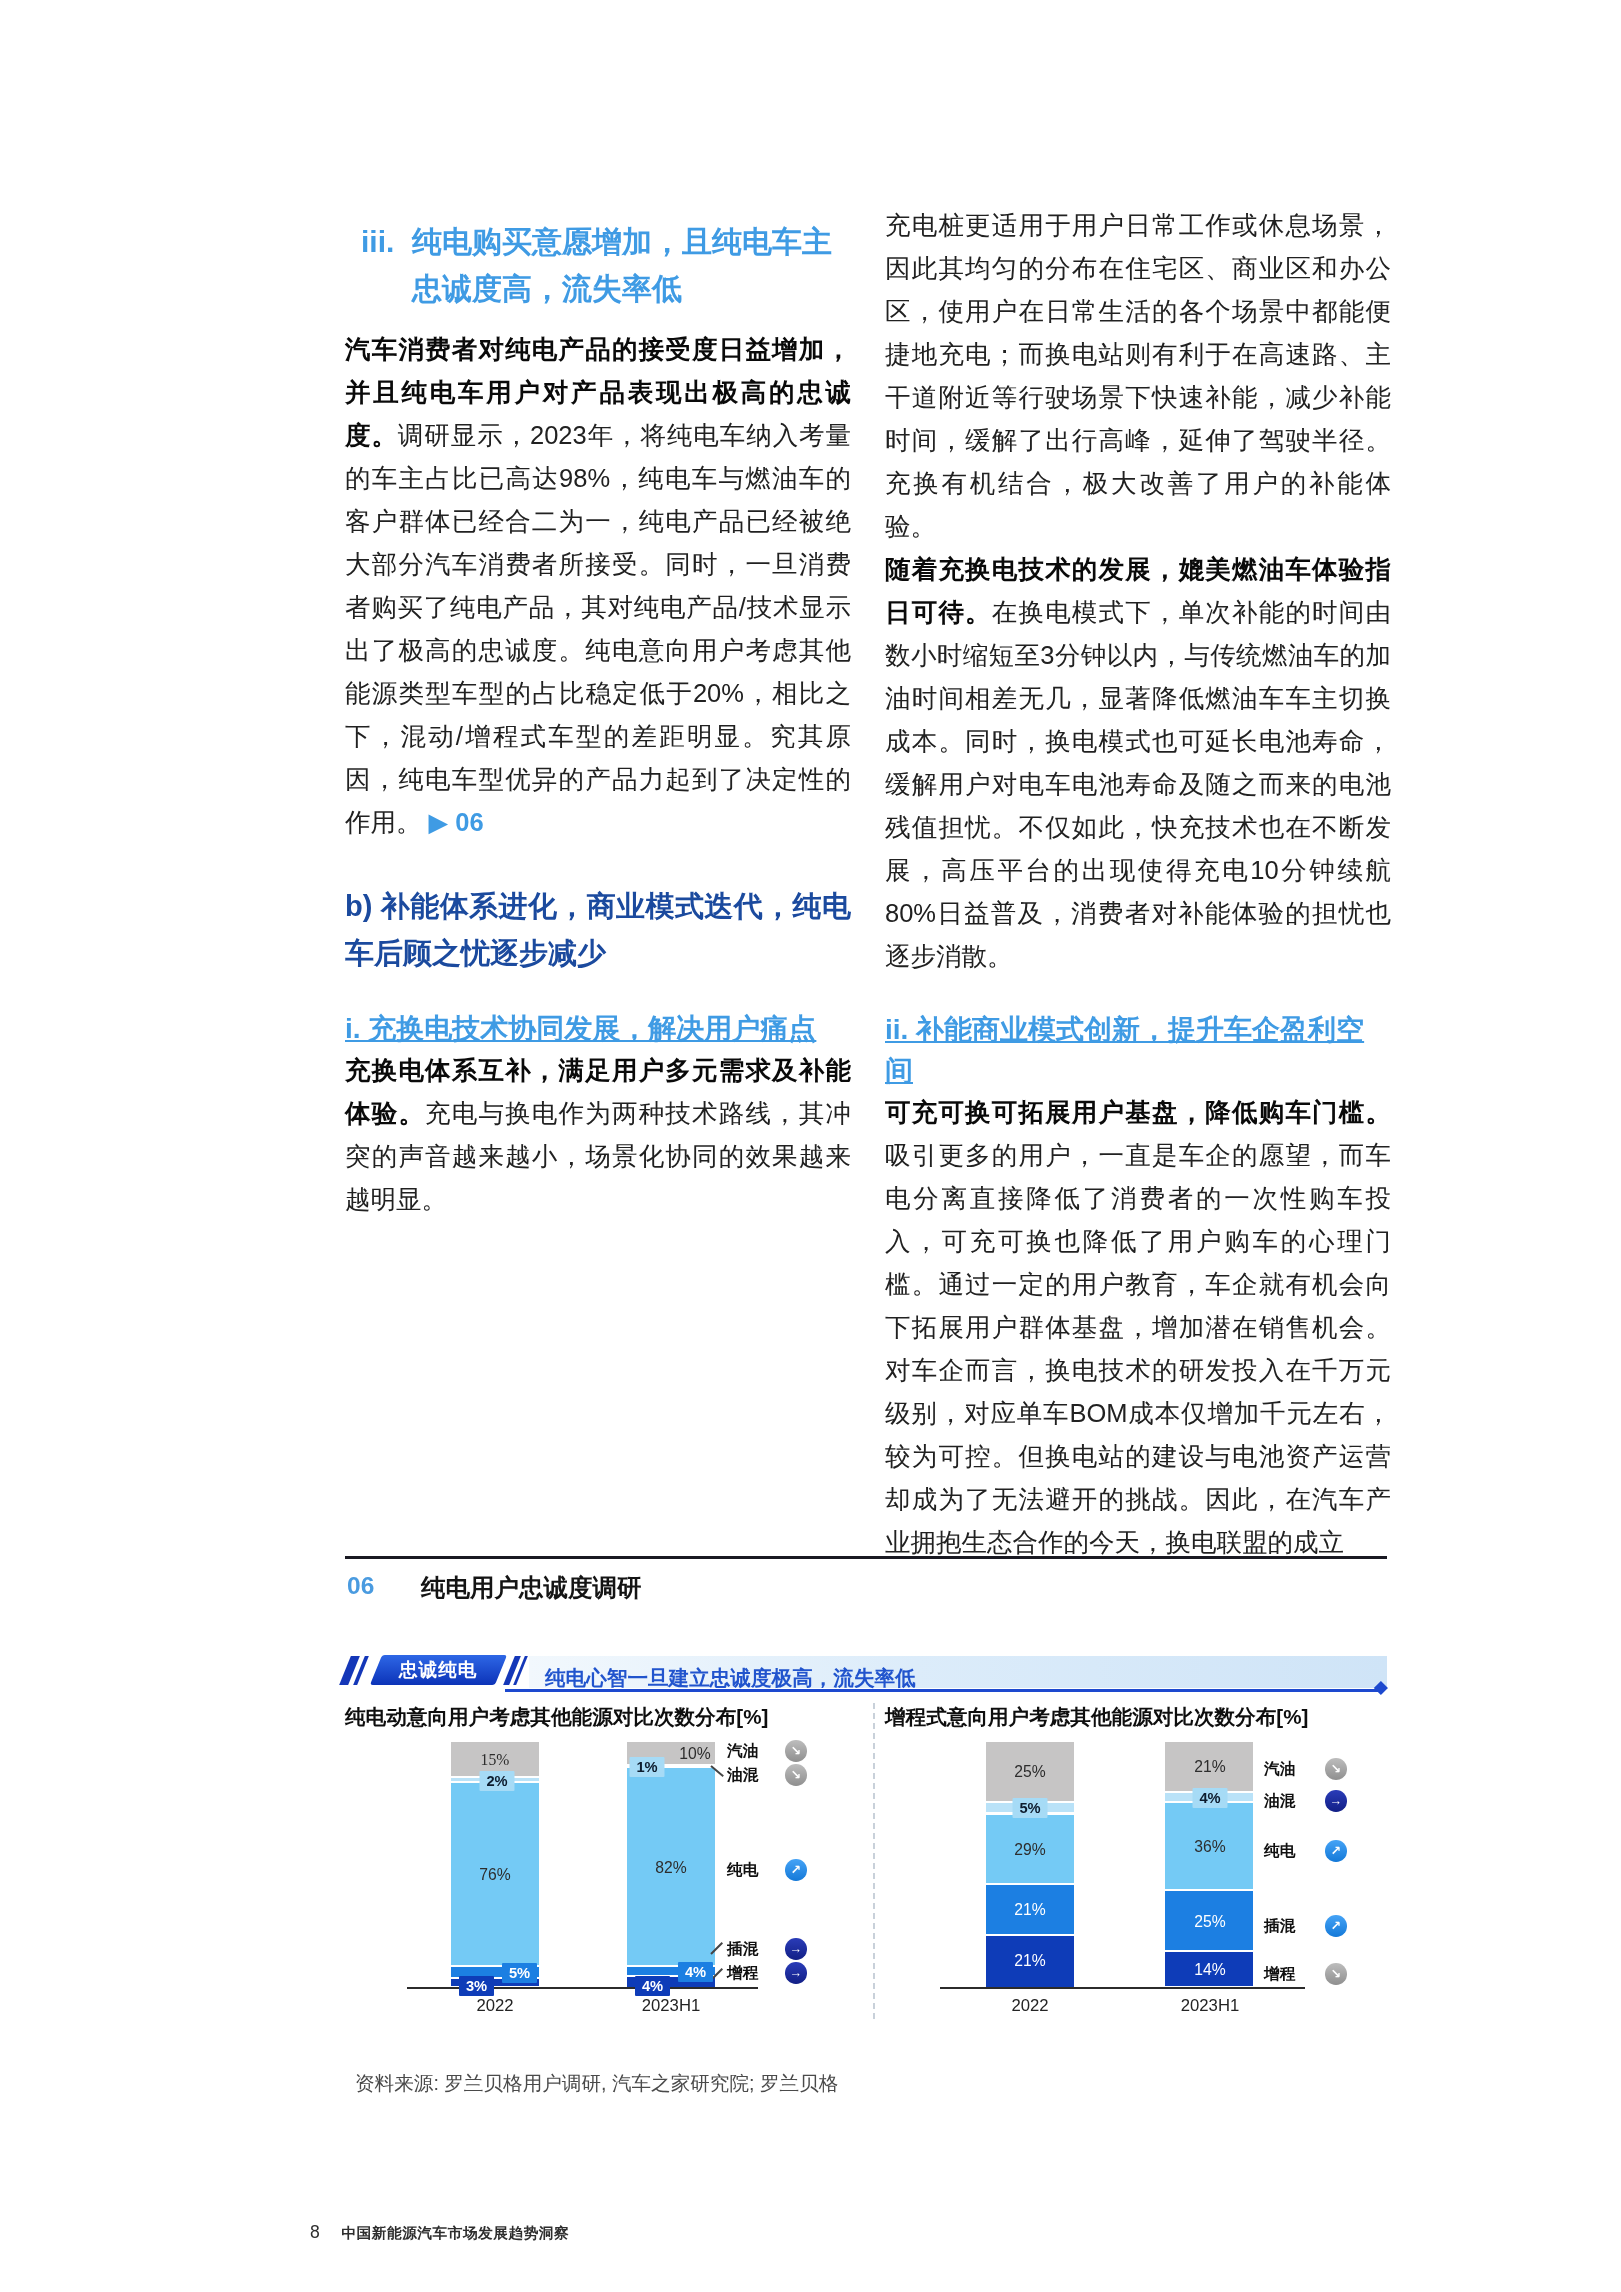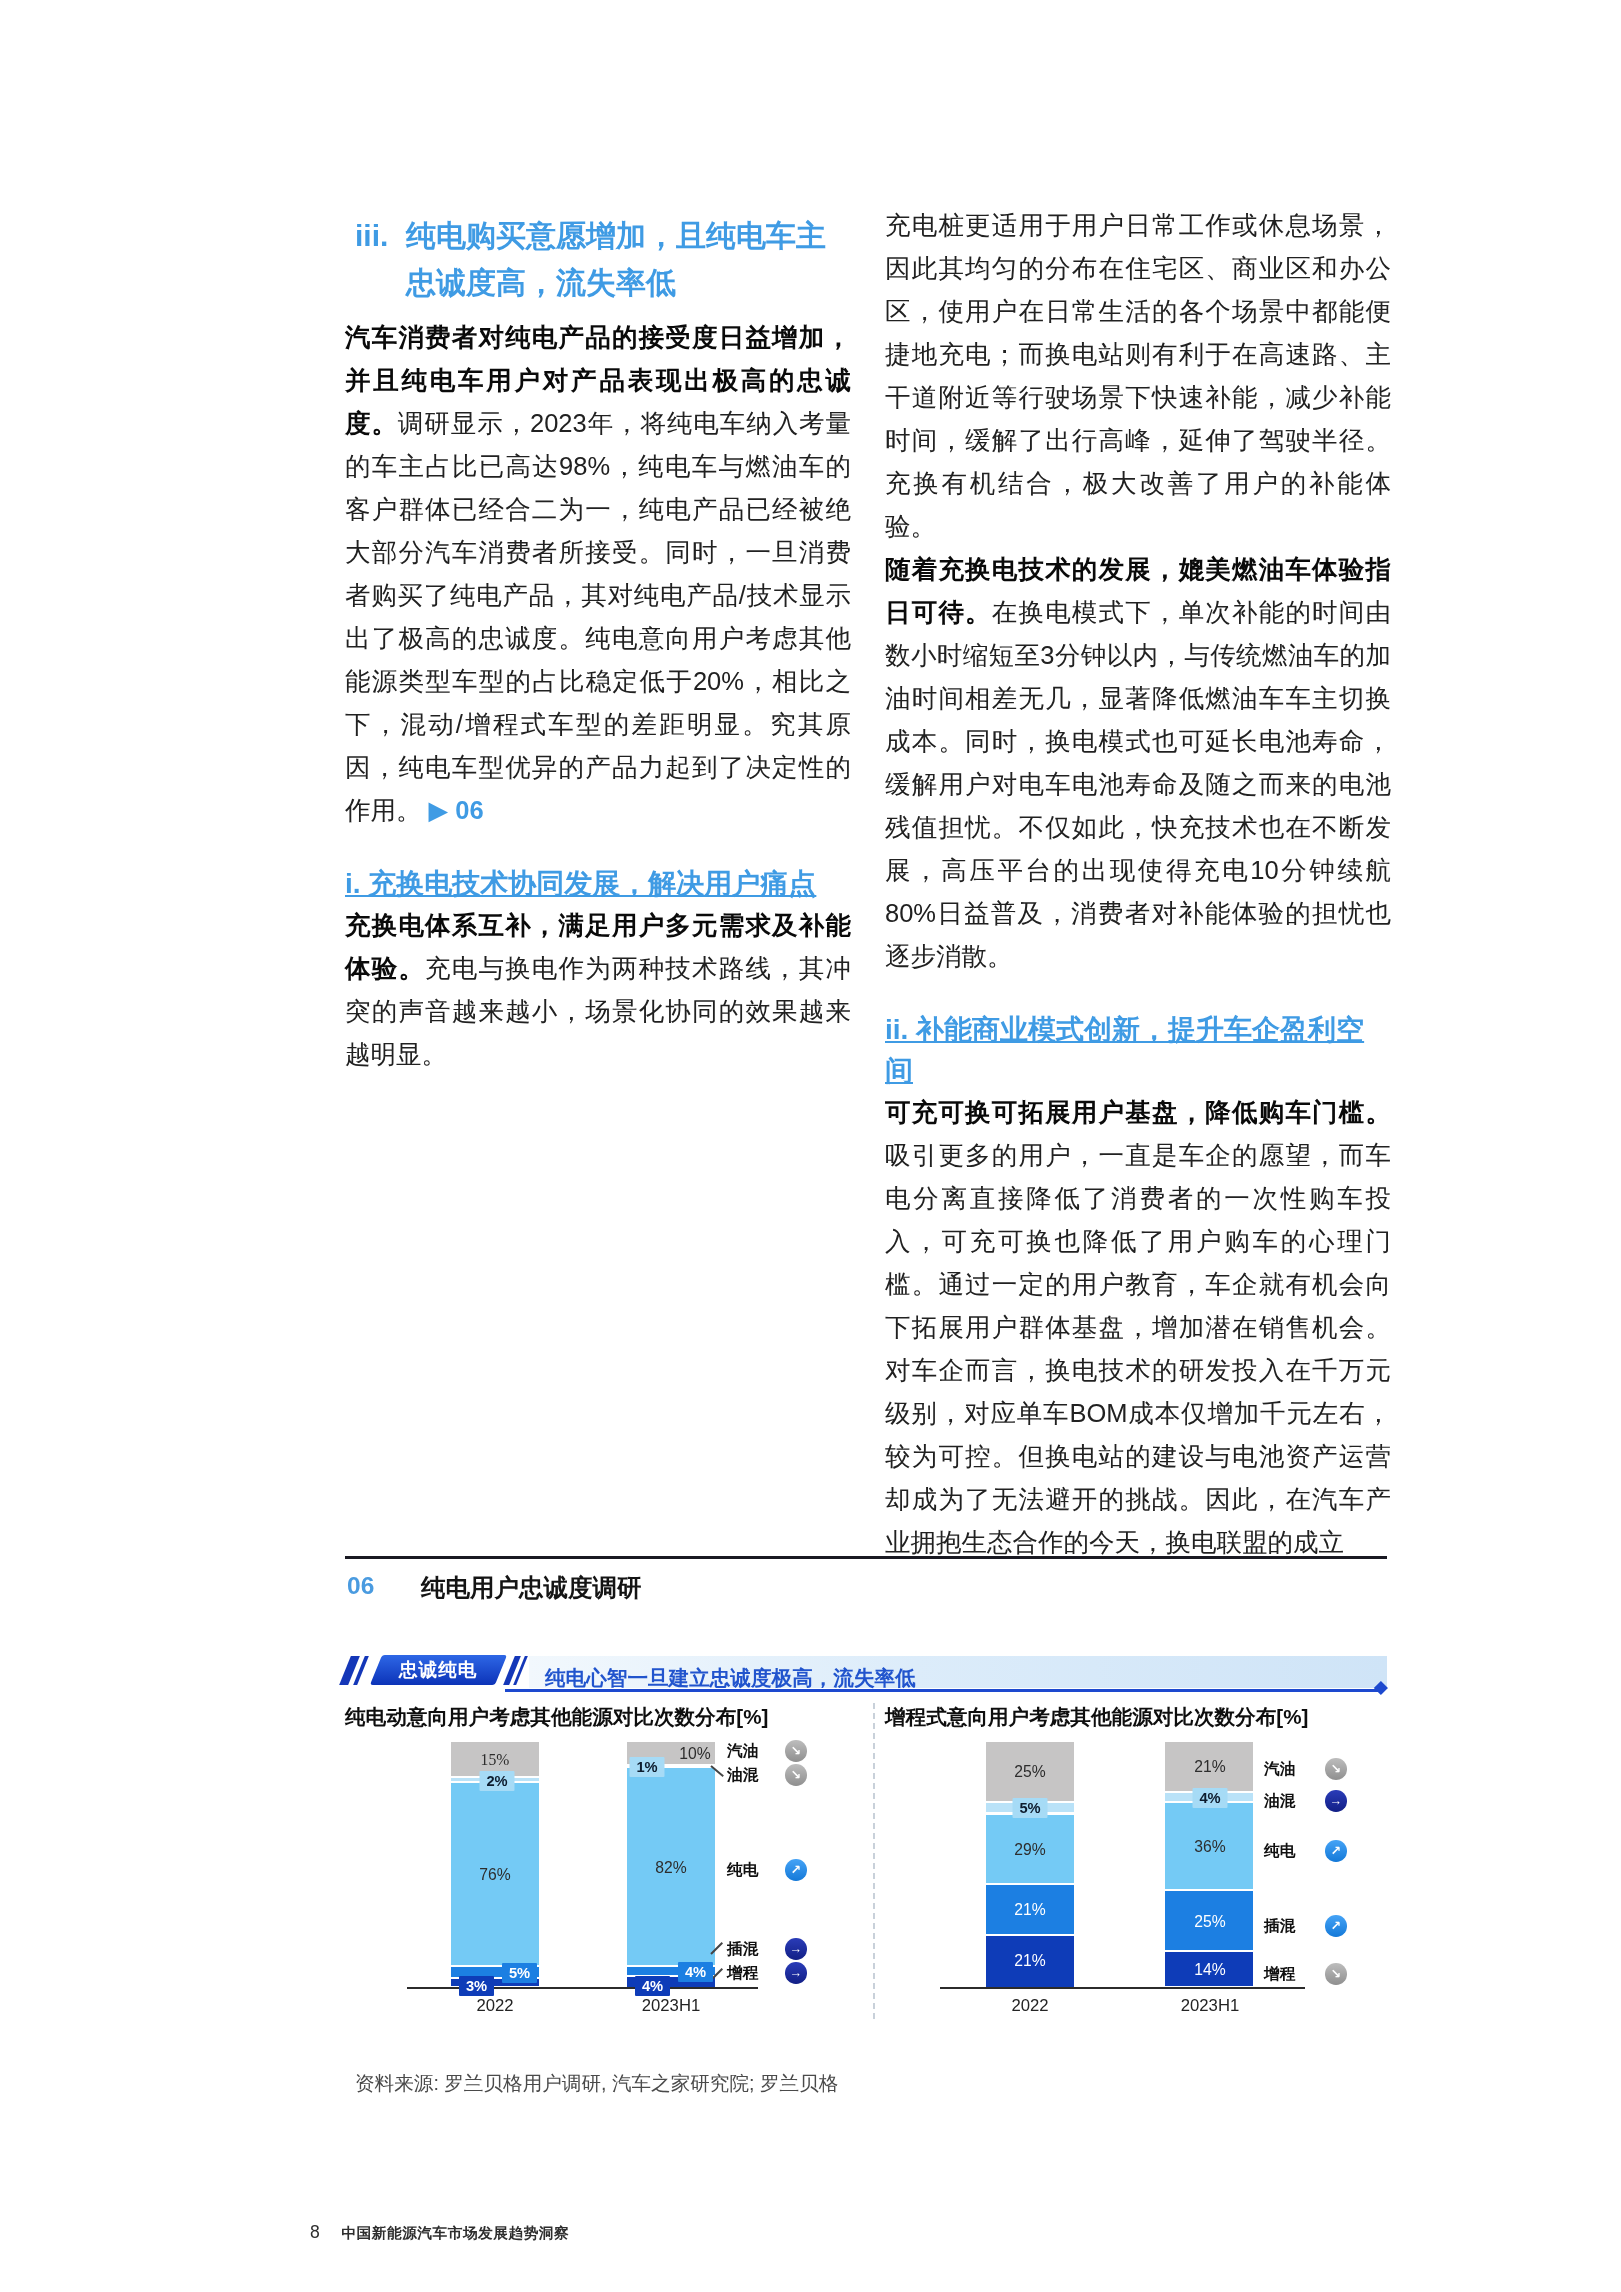--- a/index.html
+++ b/index.html
@@ -8,21 +8,21 @@
     font-family:"Liberation Sans","DejaVu Sans",sans-serif;
     color:#1f1f1f;overflow:hidden;
   }
   .abs{position:absolute;}
   
   .col{position:absolute;width:506px;}
   .col-left{left:345px;top:202px;}
   .col-right{left:885px;top:204px;}
   p.body{margin:0;font-size:25.5px;line-height:43px;text-align:justify;color:#212121;}
   p.body strong{color:#0a0a0a;}
-  .h-light{margin:10px;color:#3f9be4;font-size:30px;line-height:47px;font-weight:700;display:flex;}
+  .h-light{margin:16px;color:#3f9be4;font-size:30px;line-height:47px;font-weight:700;display:flex;}
   .h-light .h-num{width:51px;flex:0 0 51px;}
   .h-light .h-txt{flex:1;}
   .h-dark{margin:39px 0 0 0;color:#1b4a9e;font-size:29px;line-height:47px;font-weight:700;text-align:justify;}
   .h-sub{margin:31px 0 0 0;color:#3f9be4;font-size:28px;line-height:41px;font-weight:700;text-decoration:underline;}
   .mt-para1{margin-top:33px;}
   .mt-para2{margin-top:13.7px;}
   .mt-para3{margin-top:25.5px;}
   .mt-rpara2{margin-top:27.4px;}
   .mt-rpara3{margin-top:15.7px;}
   .ref{color:#3f9be4;font-weight:700;white-space:nowrap;}
@@ -75,20 +75,21 @@
 </style>
 </head>
 <body>
 
 <section class="col col-left">
   <h2 class="h-light">
     <span class="h-num">iii.</span>
     <span class="h-txt">纯电购买意愿增加，且纯电车主忠诚度高，流失率低</span>
   </h2>
   <p class="body mt-para1"><strong>汽车消费者对纯电产品的接受度日益增加，并且纯电车用户对产品表现出极高的忠诚度。</strong><span>调研显示，2023年，将纯电车纳入考量的车主占比已高达98%，纯电车与燃油车的客户群体已经合二为一，纯电产品已经被绝大部分汽车消费者所接受。同时，一旦消费者购买了纯电产品，其对纯电产品/技术显示出了极高的忠诚度。纯电意向用户考虑其他能源类型车型的占比稳定低于20%，相比之下，混动/增程式车型的差距明显。究其原因，纯电车型优异的产品力起到了决定性的作用。</span> <span class="ref">▶ 06</span></p>
+  <h2 class="h-dark">b) 补能体系进化，商业模式迭代，纯电车后顾之忧逐步减少</h2>
   <h3 class="h-sub">i. 充换电技术协同发展，解决用户痛点</h3>
   <p class="body mt-para3"><strong>充换电体系互补，满足用户多元需求及补能体验。</strong><span>充电与换电作为两种技术路线，其冲突的声音越来越小，场景化协同的效果越来越明显。</span></p>
 </section>
 
 <section class="col col-right">
   <p class="body">充电桩更适用于用户日常工作或休息场景，因此其均匀的分布在住宅区、商业区和办公区，使用户在日常生活的各个场景中都能便捷地充电；而换电站则有利于在高速路、主干道附近等行驶场景下快速补能，减少补能时间，缓解了出行高峰，延伸了驾驶半径。充换有机结合，极大改善了用户的补能体验。</p>
   <p class="body mt-rpara2"><strong>随着充换电技术的发展，媲美燃油车体验指日可待。</strong><span>在换电模式下，单次补能的时间由数小时缩短至3分钟以内，与传统燃油车的加油时间相差无几，显著降低燃油车车主切换成本。同时，换电模式也可延长电池寿命，缓解用户对电车电池寿命及随之而来的电池残值担忧。不仅如此，快充技术也在不断发展，高压平台的出现使得充电10分钟续航80%日益普及，消费者对补能体验的担忧也逐步消散。</span></p>
   <h3 class="h-sub">ii. 补能商业模式创新，提升车企盈利空间</h3>
   <p class="body mt-rpara3"><strong>可充可换可拓展用户基盘，降低购车门槛。</strong><span>吸引更多的用户，一直是车企的愿望，而车电分离直接降低了消费者的一次性购车投入，可充可换也降低了用户购车的心理门槛。通过一定的用户教育，车企就有机会向下拓展用户群体基盘，增加潜在销售机会。对车企而言，换电技术的研发投入在千万元级别，对应单车BOM成本仅增加千元左右，较为可控。但换电站的建设与电池资产运营却成为了无法避开的挑战。因此，在汽车产业拥抱生态合作的今天，换电联盟的成立</span></p>
 </section>

